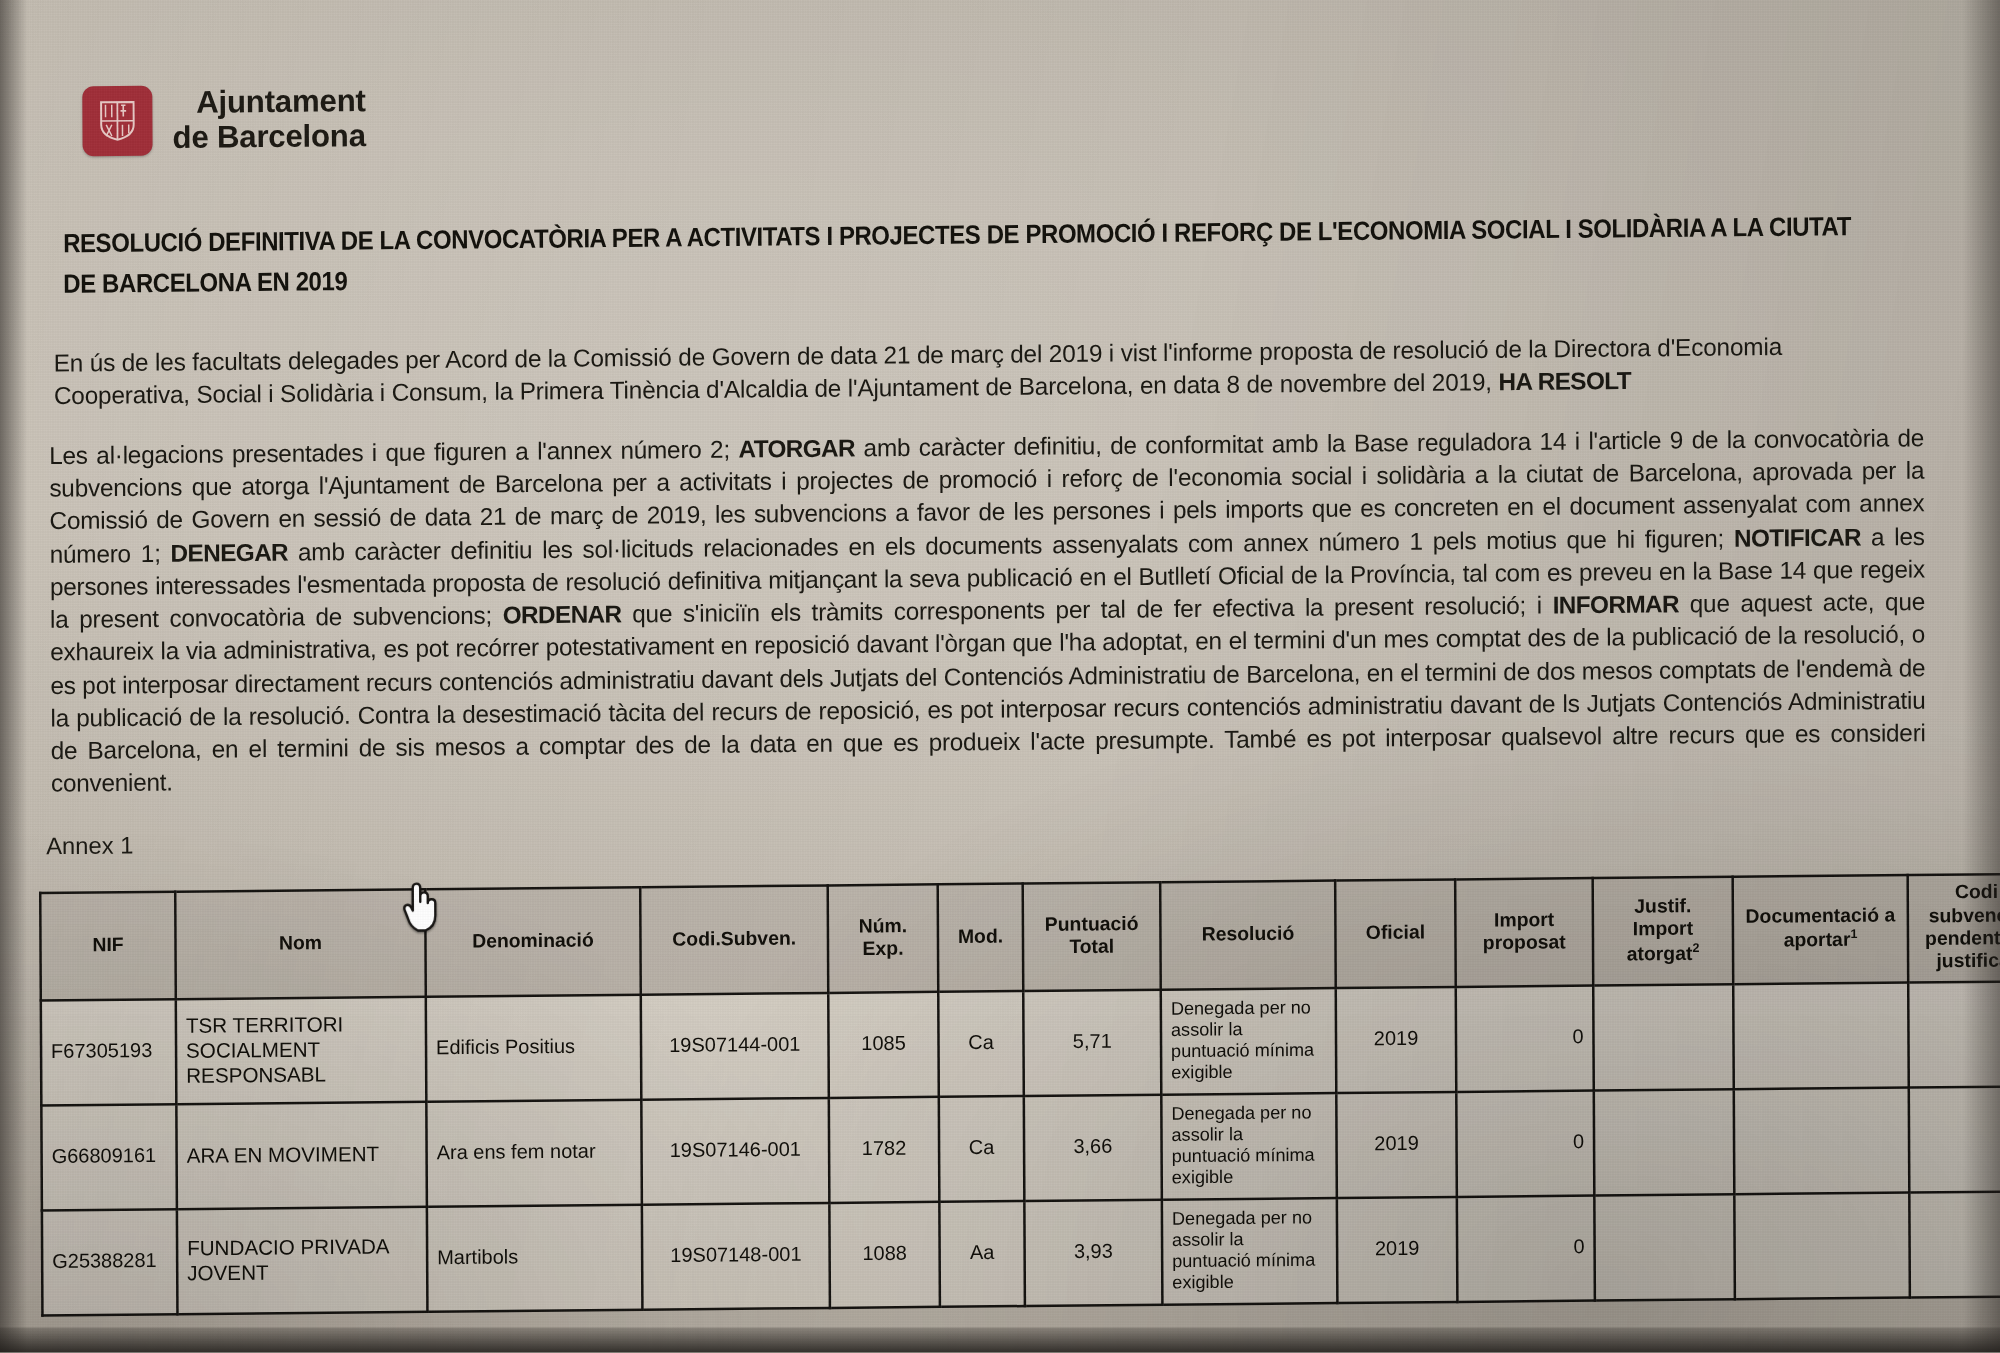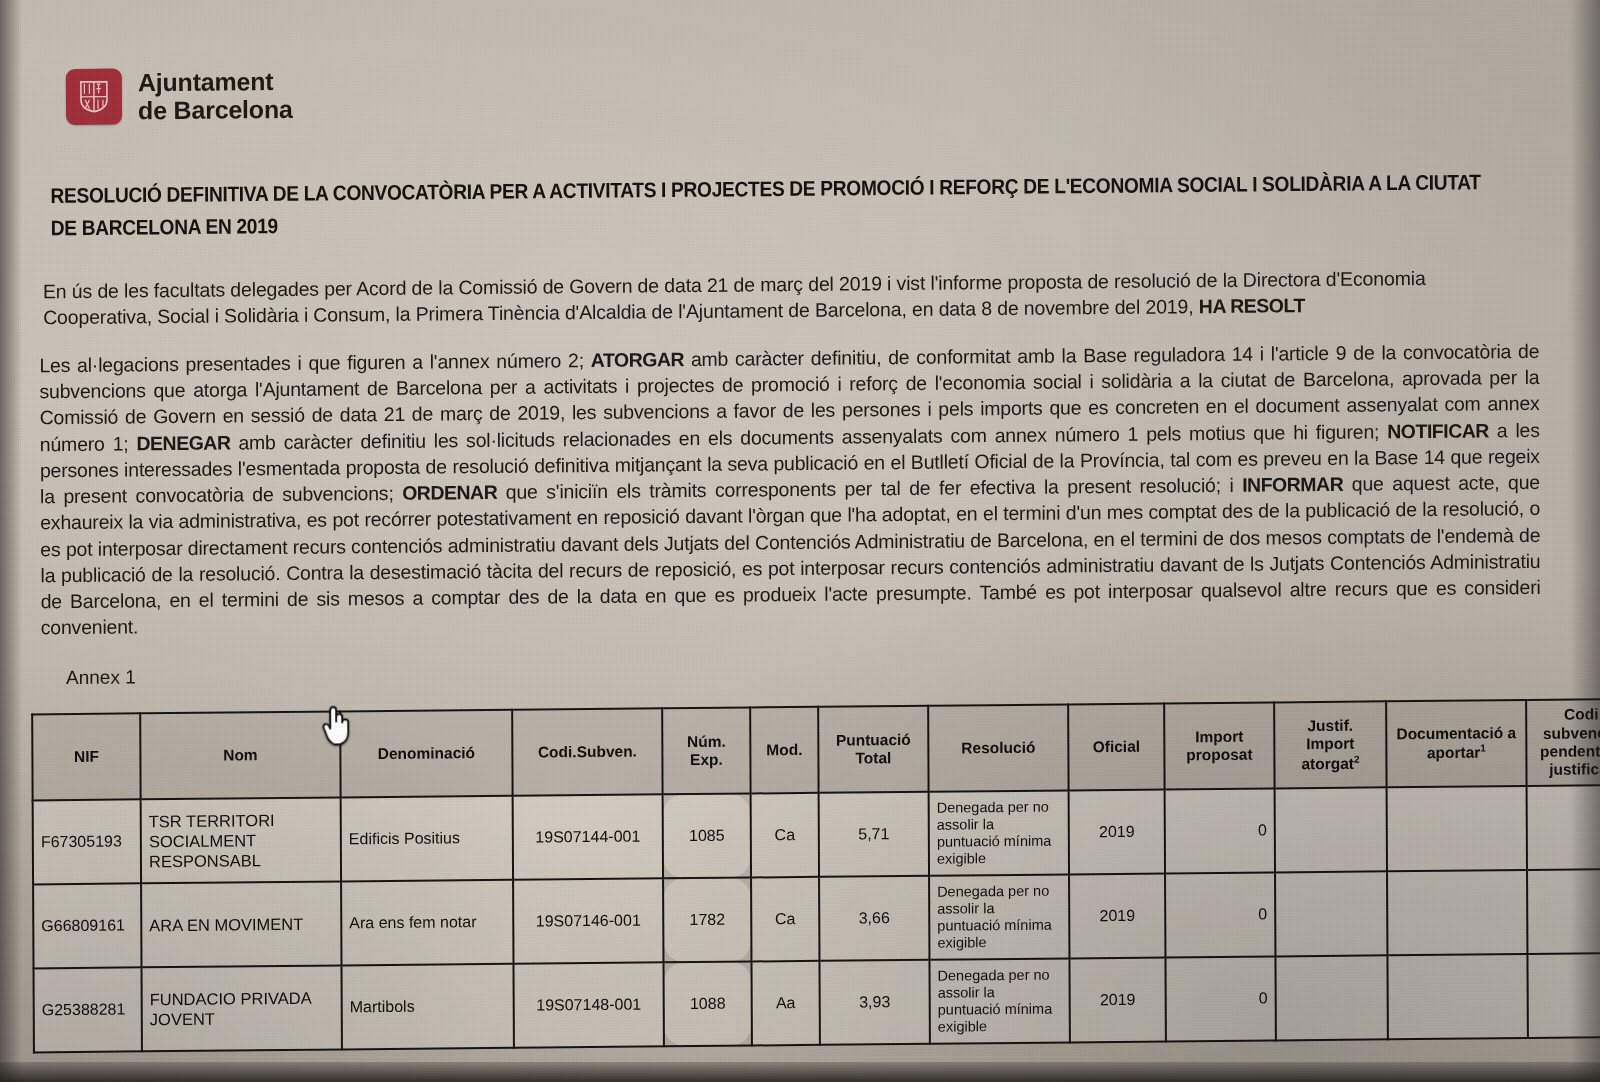--- a/index.html
+++ b/index.html
@@ -77,20 +77,21 @@
     left: 50%; top: 50%;
     transform: translate(-50%,-50%);
     width: 28px; height: 32px;
   }
   .logo-text {
     font-weight: bold;
     font-size: 25px;
     line-height: 1.13;
     letter-spacing: -0.2px;
     color: #1d1a14;
+    text-align: right;
   }
 
   
   .doc-title {
     position: absolute;
     left: 52px; top: 172px;
     width: 1478px;
     font-weight: bold;
     font-size: 19.5px;
     line-height: 1.55;
@@ -120,21 +121,20 @@
     letter-spacing: -0.2px;
     text-align: justify;
   }
   .para b { font-weight: bold; letter-spacing: -0.5px; }
 
   .annex-label {
     position: absolute;
     left: 36px; top: 660px;
     font-size: 19px;
     color: #1a1812;
-    margin-left: 29px;
   }
 
   
   #table-wrap {
     position: absolute;
     left: 30px;
     top: 706px;
     width: 1580px;
   }
   table.annex {
@@ -155,21 +155,21 @@
     font-weight: bold;
     text-align: center;
     font-size: 15.5px;
     line-height: 1.18;
     height: 74px;
   }
   td.c-nif   { text-align: left;  font-size: 16px; }
   td.c-nom   { text-align: left;  font-size: 16.5px; line-height: 1.22; }
   td.c-denom { text-align: left;  font-size: 16px; }
   td.c-codi  { text-align: center; font-size: 16px; }
-  td.c-num   { text-align: center; font-size: 16px; border-radius: 21px; }
+  td.c-num   { text-align: center; font-size: 16px; }
   td.c-mod   { text-align: center; font-size: 16px; }
   td.c-punt  { text-align: center; font-size: 16px; }
   td.c-res   { text-align: left;  font-size: 14.5px; line-height: 1.17; padding: 3px 6px; }
   td.c-ex    { text-align: center; font-size: 16px; }
   td.c-imp   { text-align: right;  font-size: 16px; padding-right: 26px; }
   td.c-empty { }
   tbody tr { height: 84px; }
 
   sup { font-size: 10px; vertical-align: super; }
 

